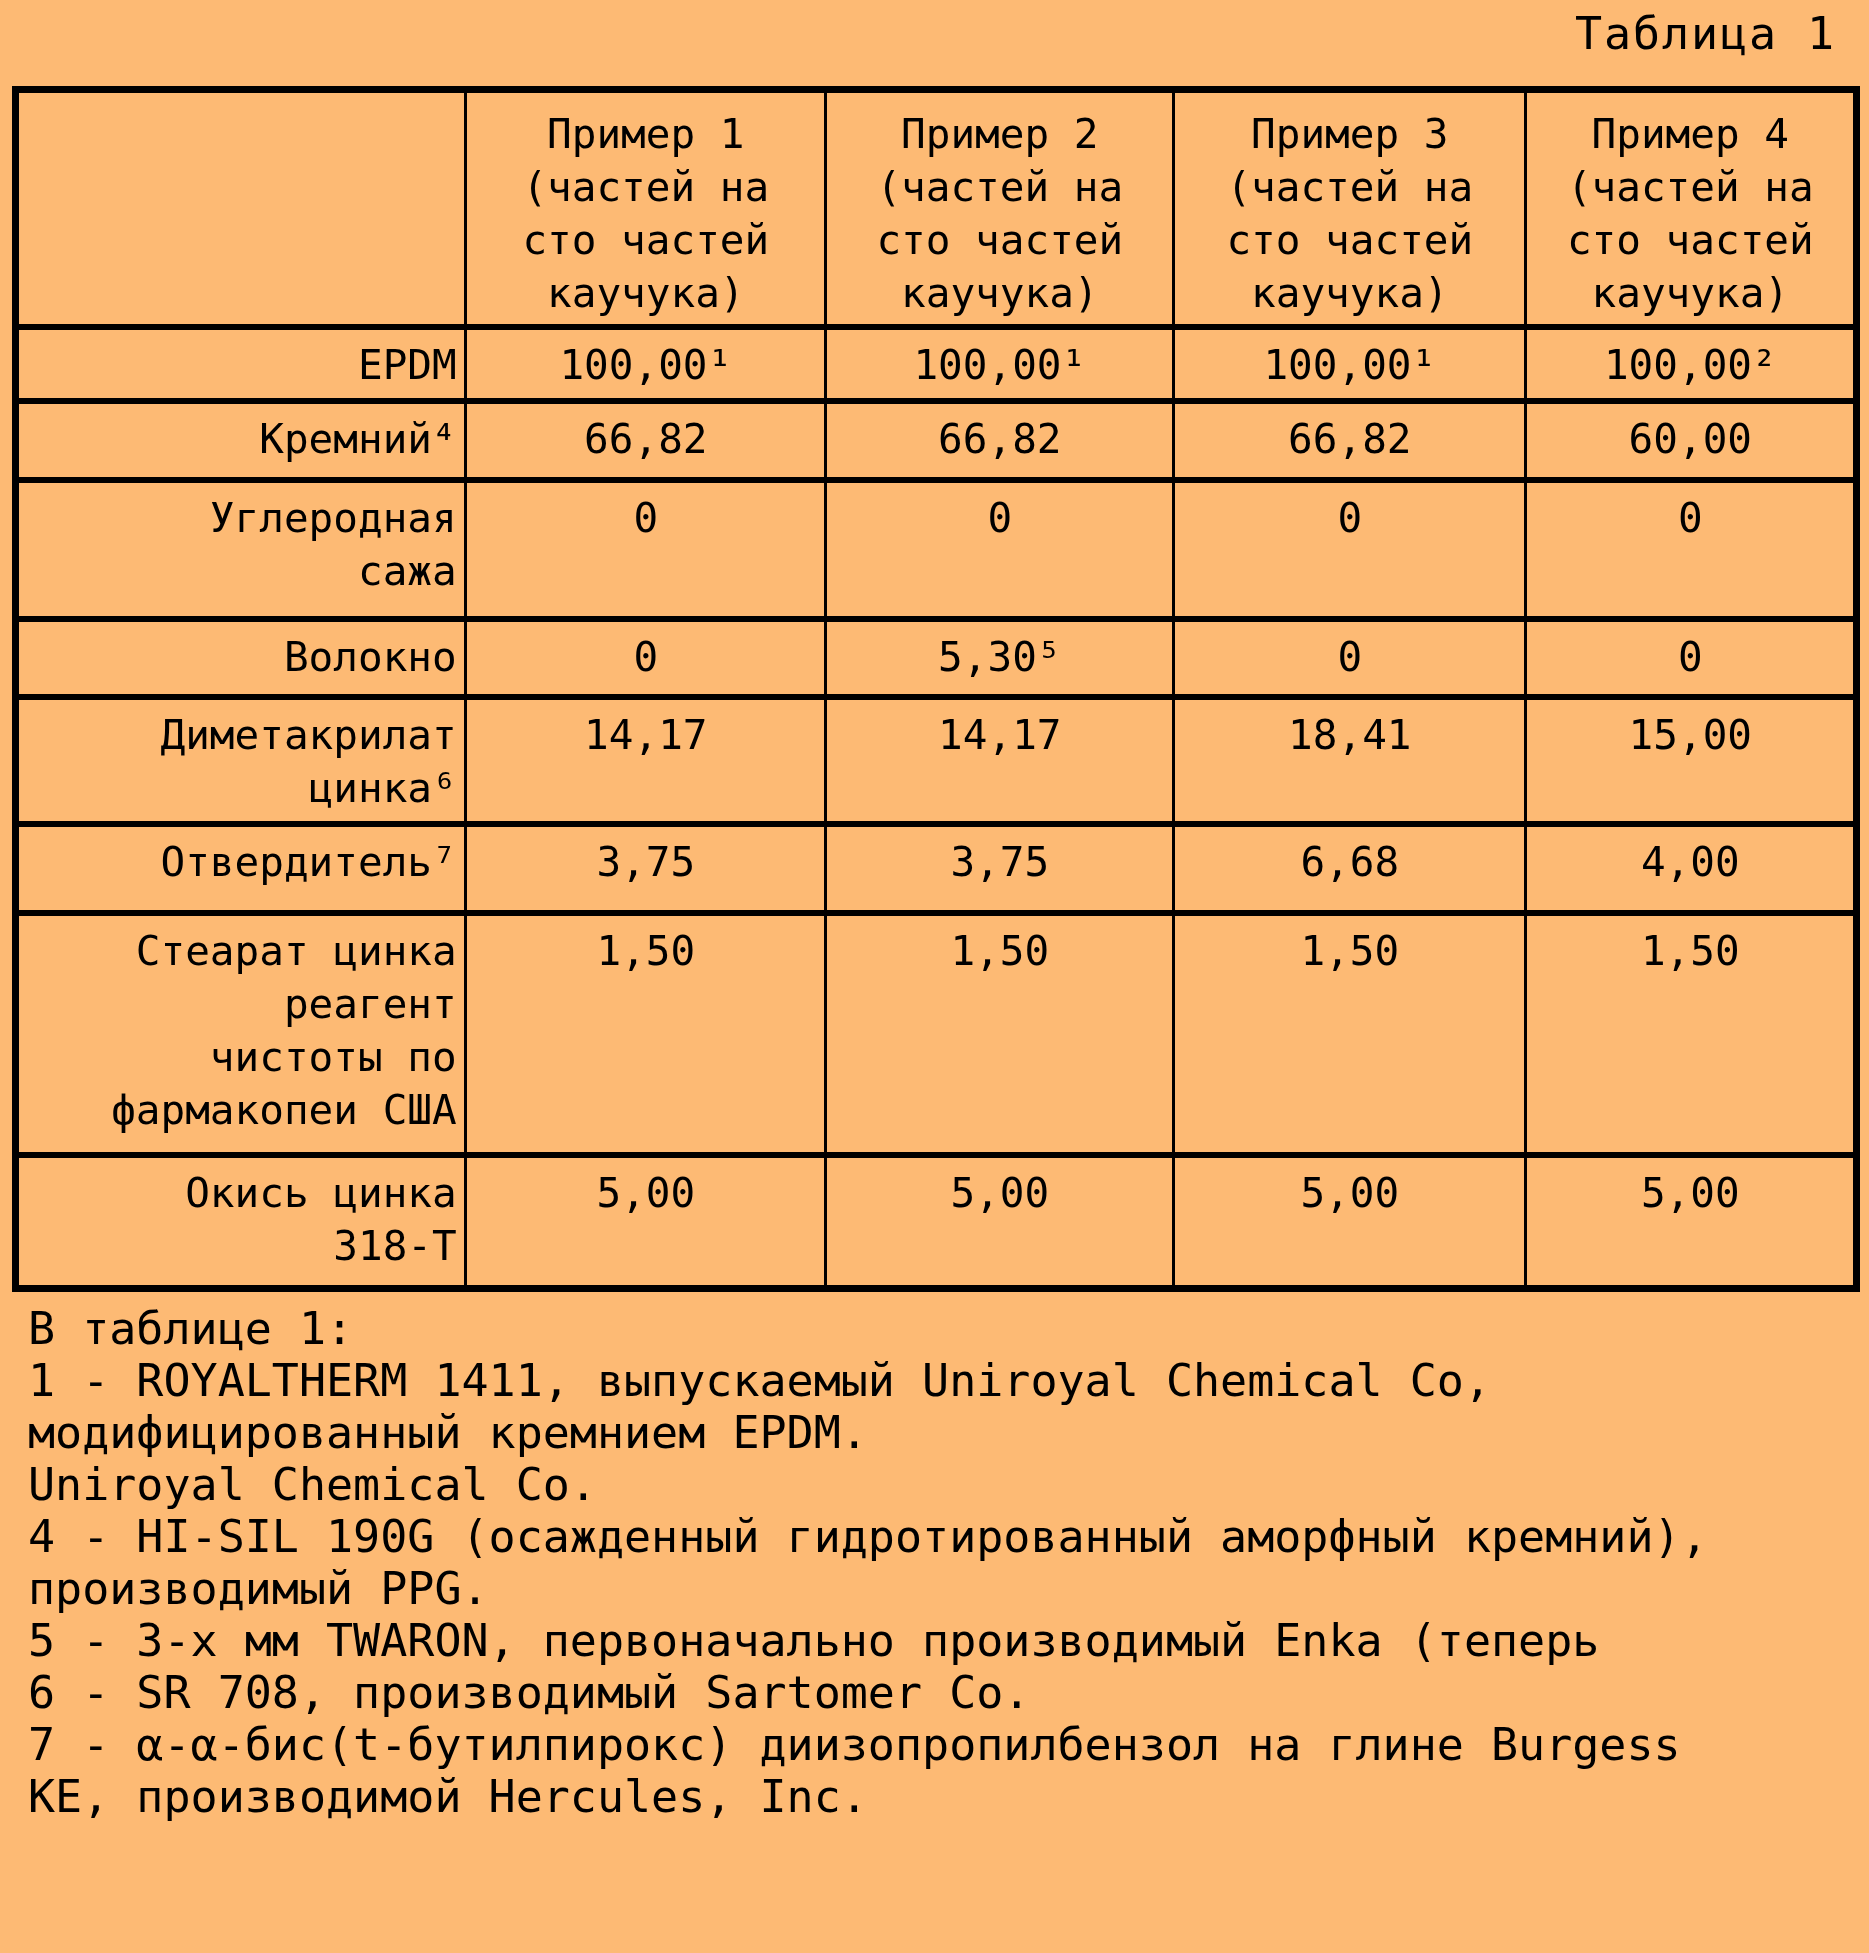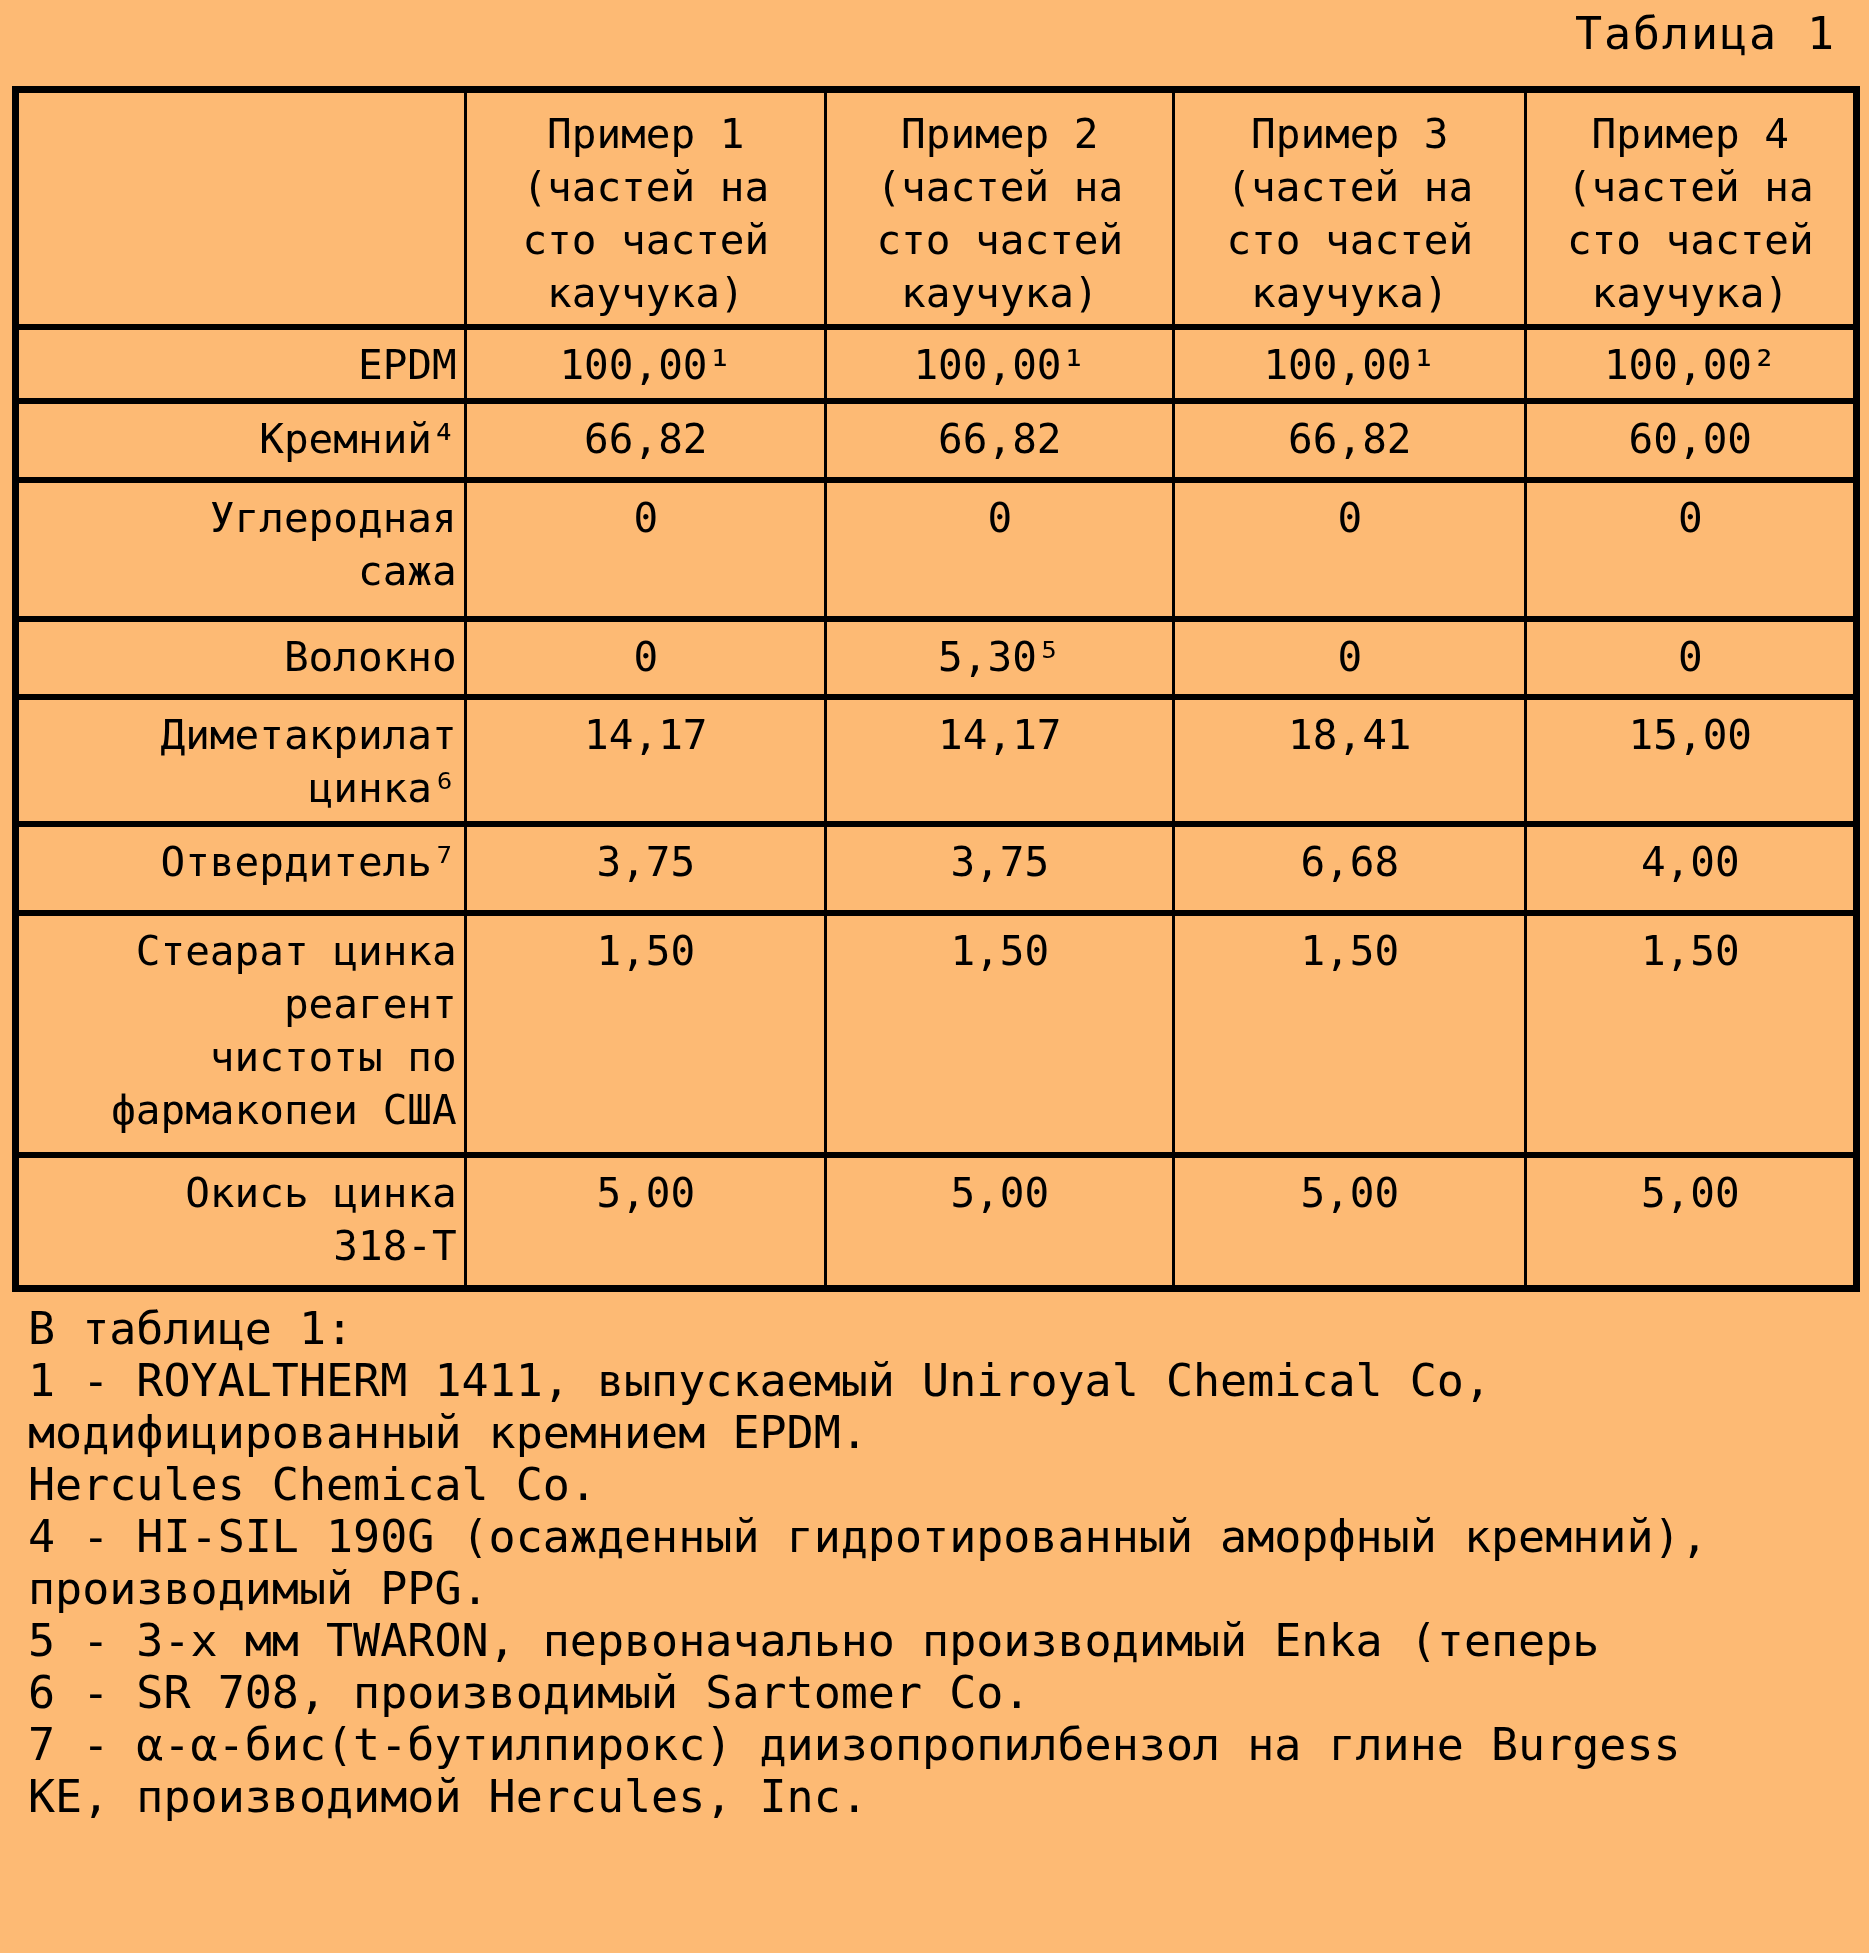--- a/index.html
+++ b/index.html
@@ -180,21 +180,21 @@
         <td class="value-cell">5,00</td>
         <td class="value-cell">5,00</td>
       </tr>
     </tbody>
   </table>
 
   <div class="footnotes">
     <div class="fn-line">В таблице 1:</div>
     <div class="fn-line">1 - ROYALTHERM 1411, выпускаемый Uniroyal Chemical Co,</div>
     <div class="fn-line">модифицированный кремнием EPDM.</div>
-    <div class="fn-line">Hercules Chemical Co.</div>
+    <div class="fn-line">Uniroyal Chemical Co.</div>
     <div class="fn-line">4 - HI-SIL 190G (осажденный гидротированный аморфный кремний),</div>
     <div class="fn-line">производимый PPG.</div>
     <div class="fn-line">5 - 3-х мм TWARON, первоначально производимый Enka (теперь</div>
     <div class="fn-line">6 - SR 708, производимый Sartomer Co.</div>
     <div class="fn-line">7 - α-α-бис(t-бутилпирокс) диизопропилбензол на глине Burgess</div>
     <div class="fn-line">KE, производимой Hercules, Inc.</div>
   </div>
 
 </div>
 

